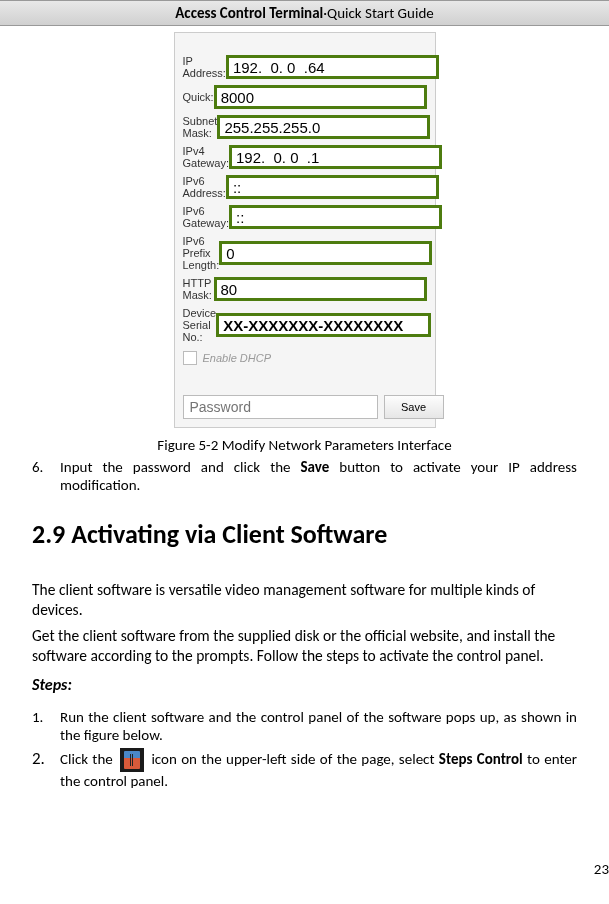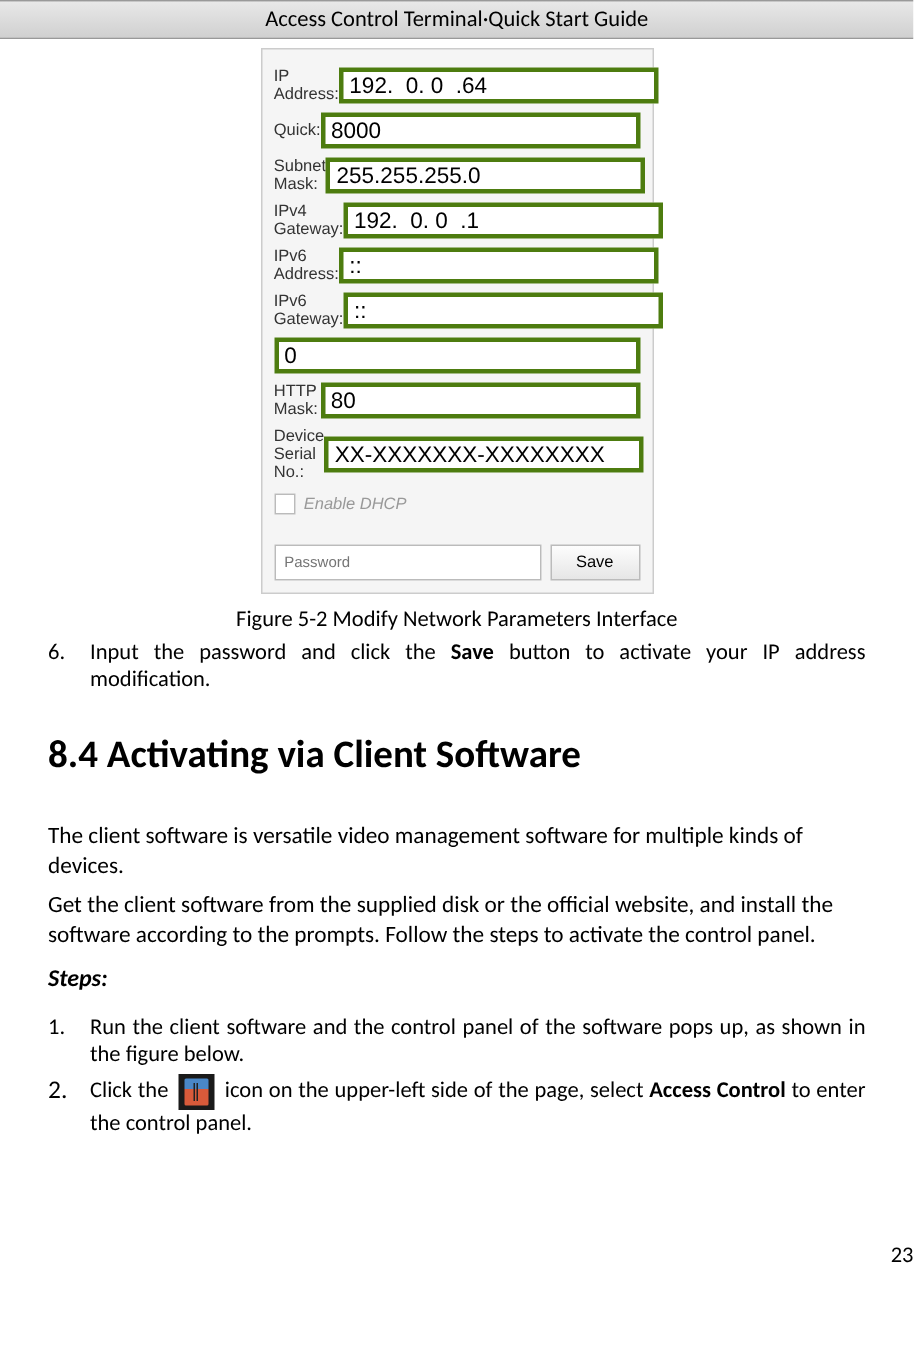--- a/index.html
+++ b/index.html
@@ -12,63 +12,63 @@
     }
     .header-bar {
       background: linear-gradient(to bottom, #e8e8e8, #d0d0d0);
       border-top: 1px solid #999;
       border-bottom: 1px solid #999;
       text-align: center;
       padding: 3px 0;
       font-size: 15px;
     }
     .header-bar b {
-      font-weight: normal;
+      font-weight: bold;
     }
     .dialog-container {
       display: flex;
       justify-content: center;
       margin-top: 6px;
     }
     .dialog {
       width: 260px;
       border: 1px solid #ccc;
       background: #f5f5f5;
       font-family: Tahoma, Arial, sans-serif;
       font-size: 11px;
     }
     .dialog-title {
       background: linear-gradient(to bottom, #fafafa, #e0e0e0);
       padding: 4px 8px;
       color: #3a5ea8;
       border-bottom: 1px solid #ddd;
     }
     .dialog-body {
-      padding: 12px 8px;
+      padding: 22px 8px;
     }
     .form-row {
       display: flex;
       align-items: center;
       margin-bottom: 6px;
     }
     .form-label {
       width: 105px;
       color: #333;
     }
     .form-input {
       flex: 1;
       height: 18px;
       border: 3px solid #4d7c0f;
       padding: 0 4px;
       font-size: 15px;
       background: white;
       font-family: Tahoma, Arial, sans-serif;
     }
     .serial-row .form-input {
-      font-weight: normal;
+      font-weight: bold;
     }
     .checkbox-row {
       display: flex;
       align-items: center;
       margin: 8px 0;
       color: #999;
       font-style: italic;
     }
     .checkbox-box {
       width: 12px;
@@ -82,21 +82,21 @@
       gap: 6px;
       padding: 0 8px 8px 8px;
     }
     .password-input {
       flex: 1;
       height: 22px;
       border: 1px solid #bbb;
       background: white;
       color: #999;
       padding: 0 6px;
-      font-size: 10px;
+      font-size: 14px;
     }
     .save-btn {
       flex: 0 0 60px;
       height: 24px;
       border: 1px solid #bbb;
       background: linear-gradient(to bottom, #fdfdfd, #e6e6e6);
       font-size: 11px;
       cursor: pointer;
     }
     .figure-caption {
@@ -203,20 +203,21 @@
       </div>
       <div class="form-row">
         <div class="form-label">IPv6 Address:</div>
         <input class="form-input" value="::" style="">
       </div>
       <div class="form-row">
         <div class="form-label">IPv6 Gateway:</div>
         <input class="form-input" value="::" style="">
       </div>
       <div class="form-row">
+        <div class="form-label">IPv6 Prefix Length:</div>
         <input class="form-input" value="0" style="">
       </div>
       <div class="form-row">
         <div class="form-label">HTTP Mask:</div>
         <input class="form-input" value="80" style="">
       </div>
       <div class="form-row serial-row">
         <div class="form-label">Device Serial No.:</div>
         <input class="form-input" value="XX-XXXXXXX-XXXXXXXX" style="">
       </div>
@@ -235,33 +236,33 @@
 <div class="figure-caption">Figure 5-2 Modify Network Parameters Interface</div>
 
 <div class="content">
   <div class="numbered-step">
     <div class="step-num">6.</div>
     <div class="step-text">
       <span>Input the password and click the </span><b>Save</b><span> button to activate your IP address modification.</span>
     </div>
   </div>
 
-  <div class="section-heading">8.4 Activating via Client Software</div>
+  <div class="section-heading">2.9 Activating via Client Software</div>
 
   <div class="para">The client software is versatile video management software for multiple kinds of devices.</div>
   <div class="para">Get the client software from the supplied disk or the official website, and install the software according to the prompts. Follow the steps to activate the control panel.</div>
 
   <div class="steps-label">Steps:</div>
 
   <div class="numbered-step">
     <div class="step-num">1.</div>
     <div class="step-text">Run the client software and the control panel of the software pops up, as shown in the figure below.</div>
   </div>
 
   <div class="numbered-step step2">
     <div class="step-num">2.</div>
     <div class="step-text">
-      <span>Click the </span><span class="inline-icon"></span><span> icon on the upper-left side of the page, select </span><b>Access Control</b><span> to enter the control panel.</span>
+      <span>Click the </span><span class="inline-icon"></span><span> icon on the upper-left side of the page, select </span><b>Steps Control</b><span> to enter the control panel.</span>
     </div>
   </div>
 </div>
 
 <div class="page-number">23</div>
 
 </body></html>

